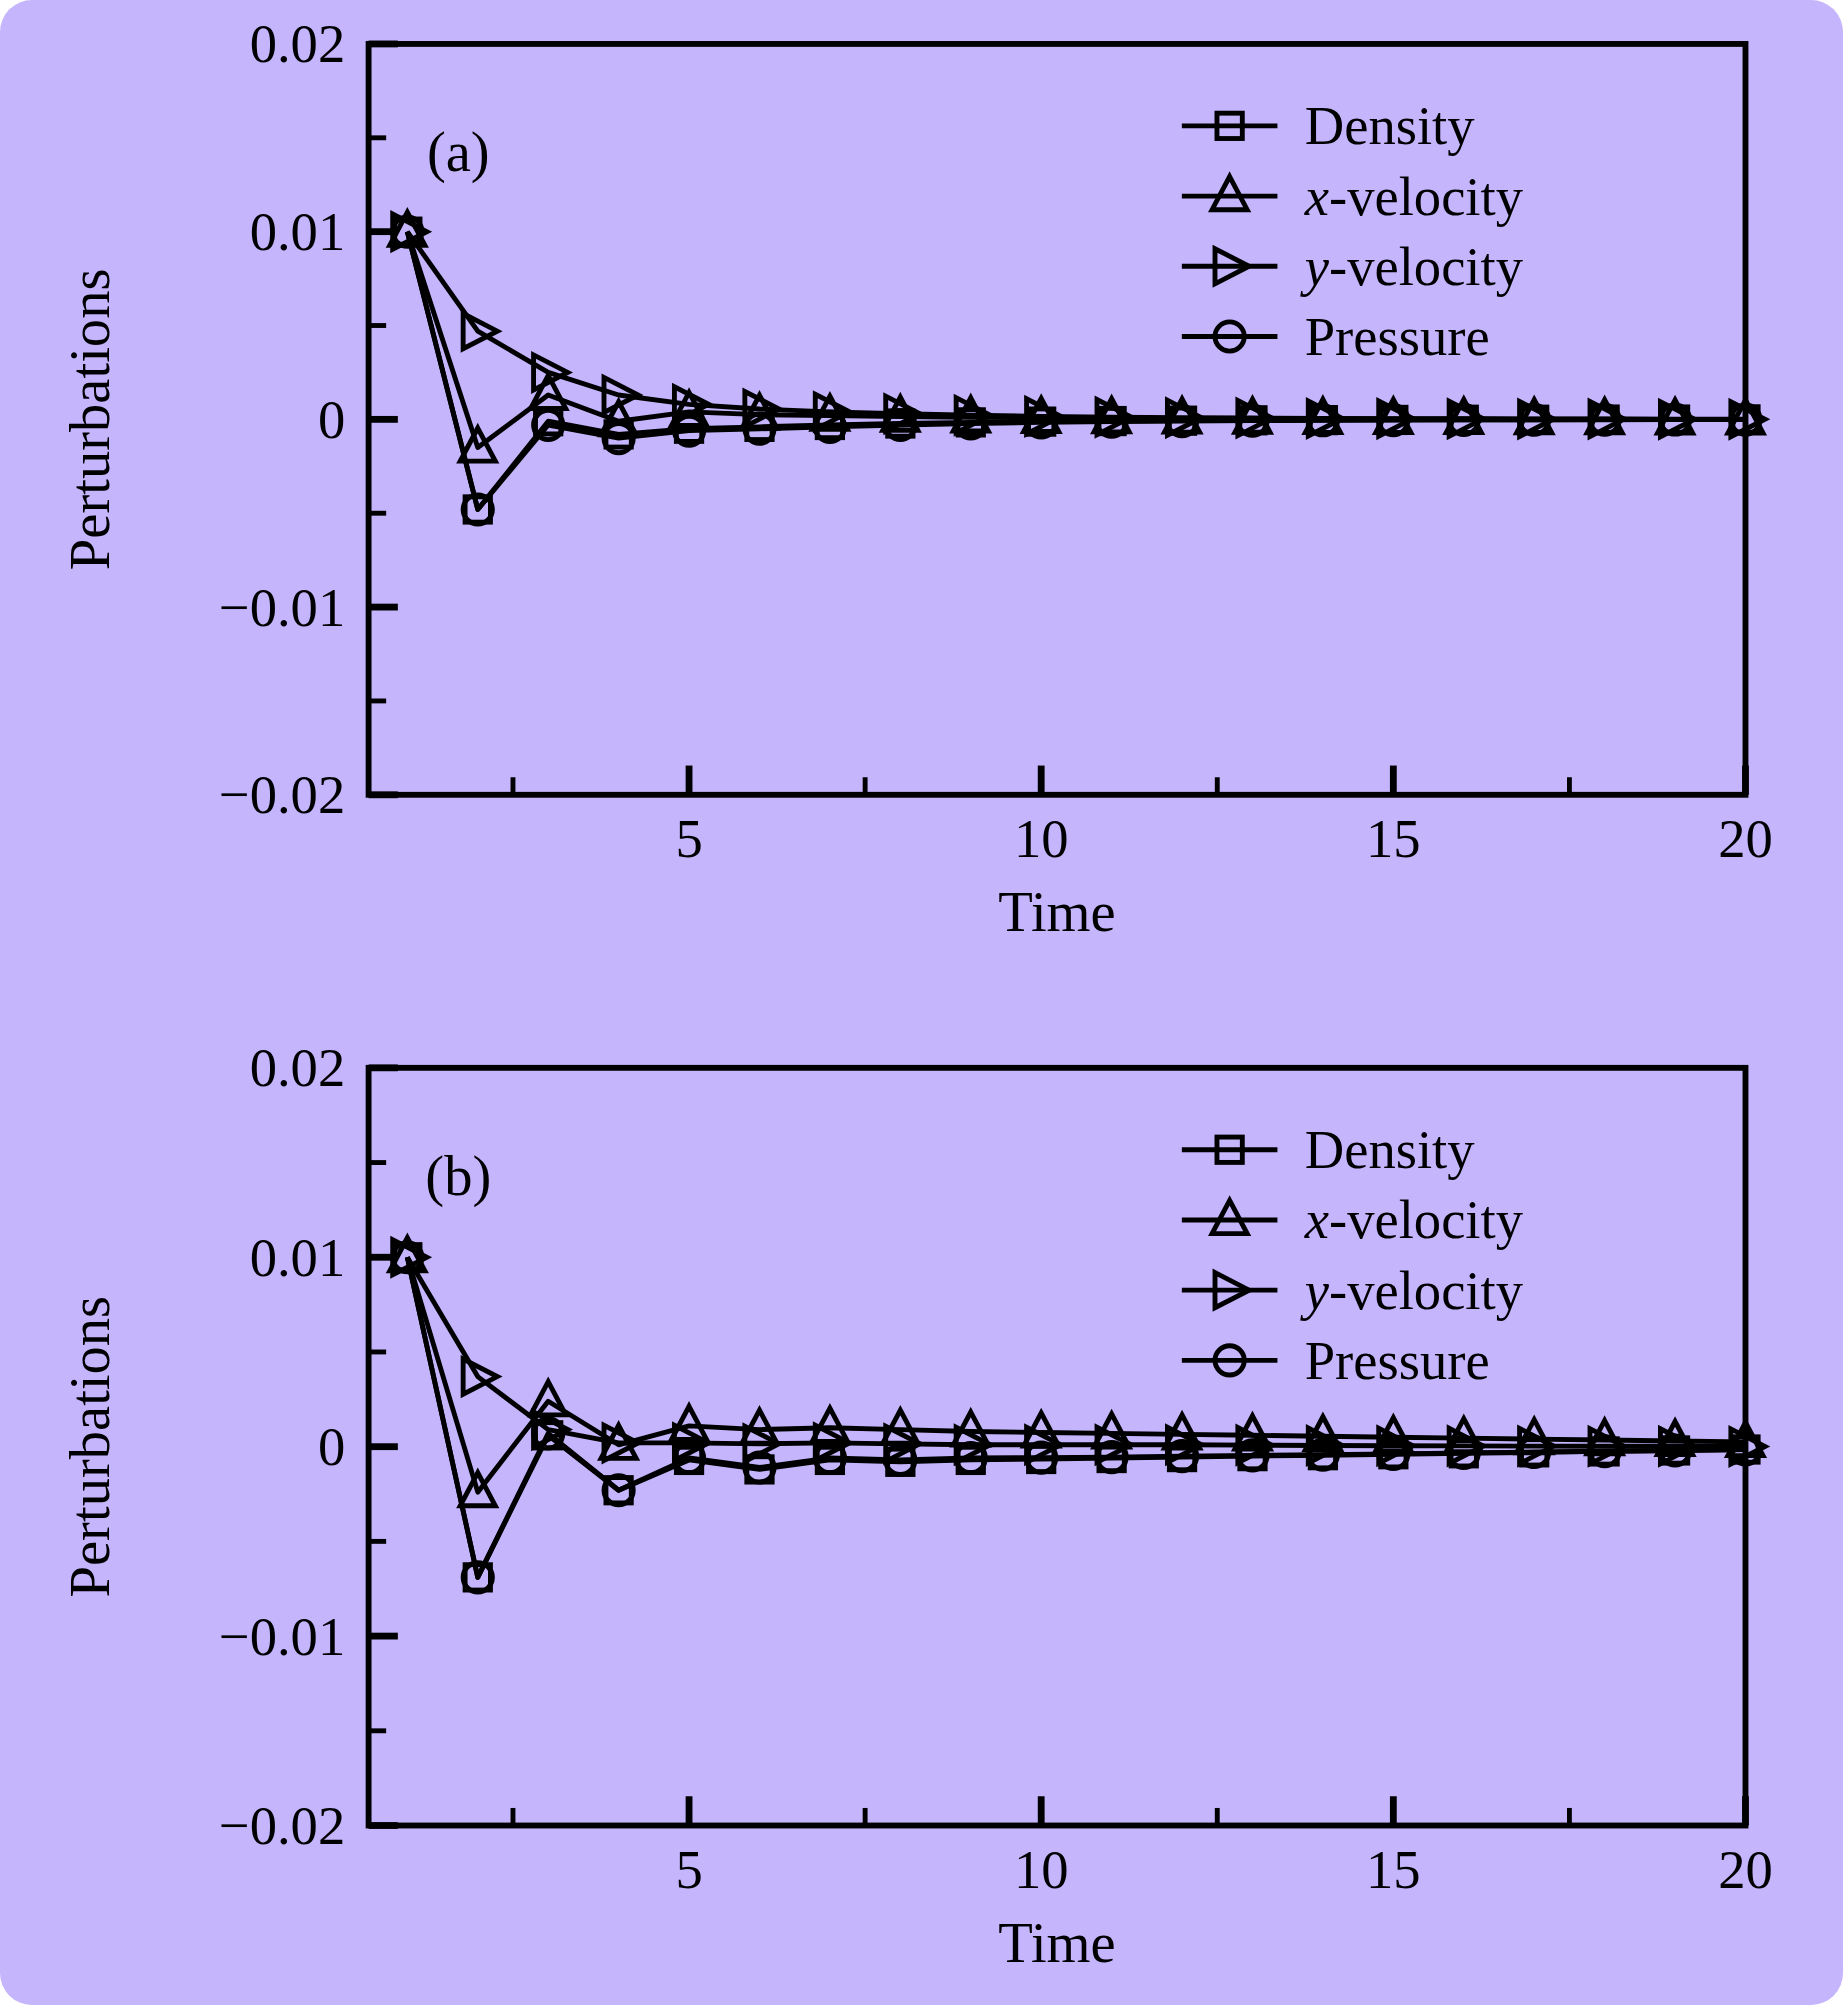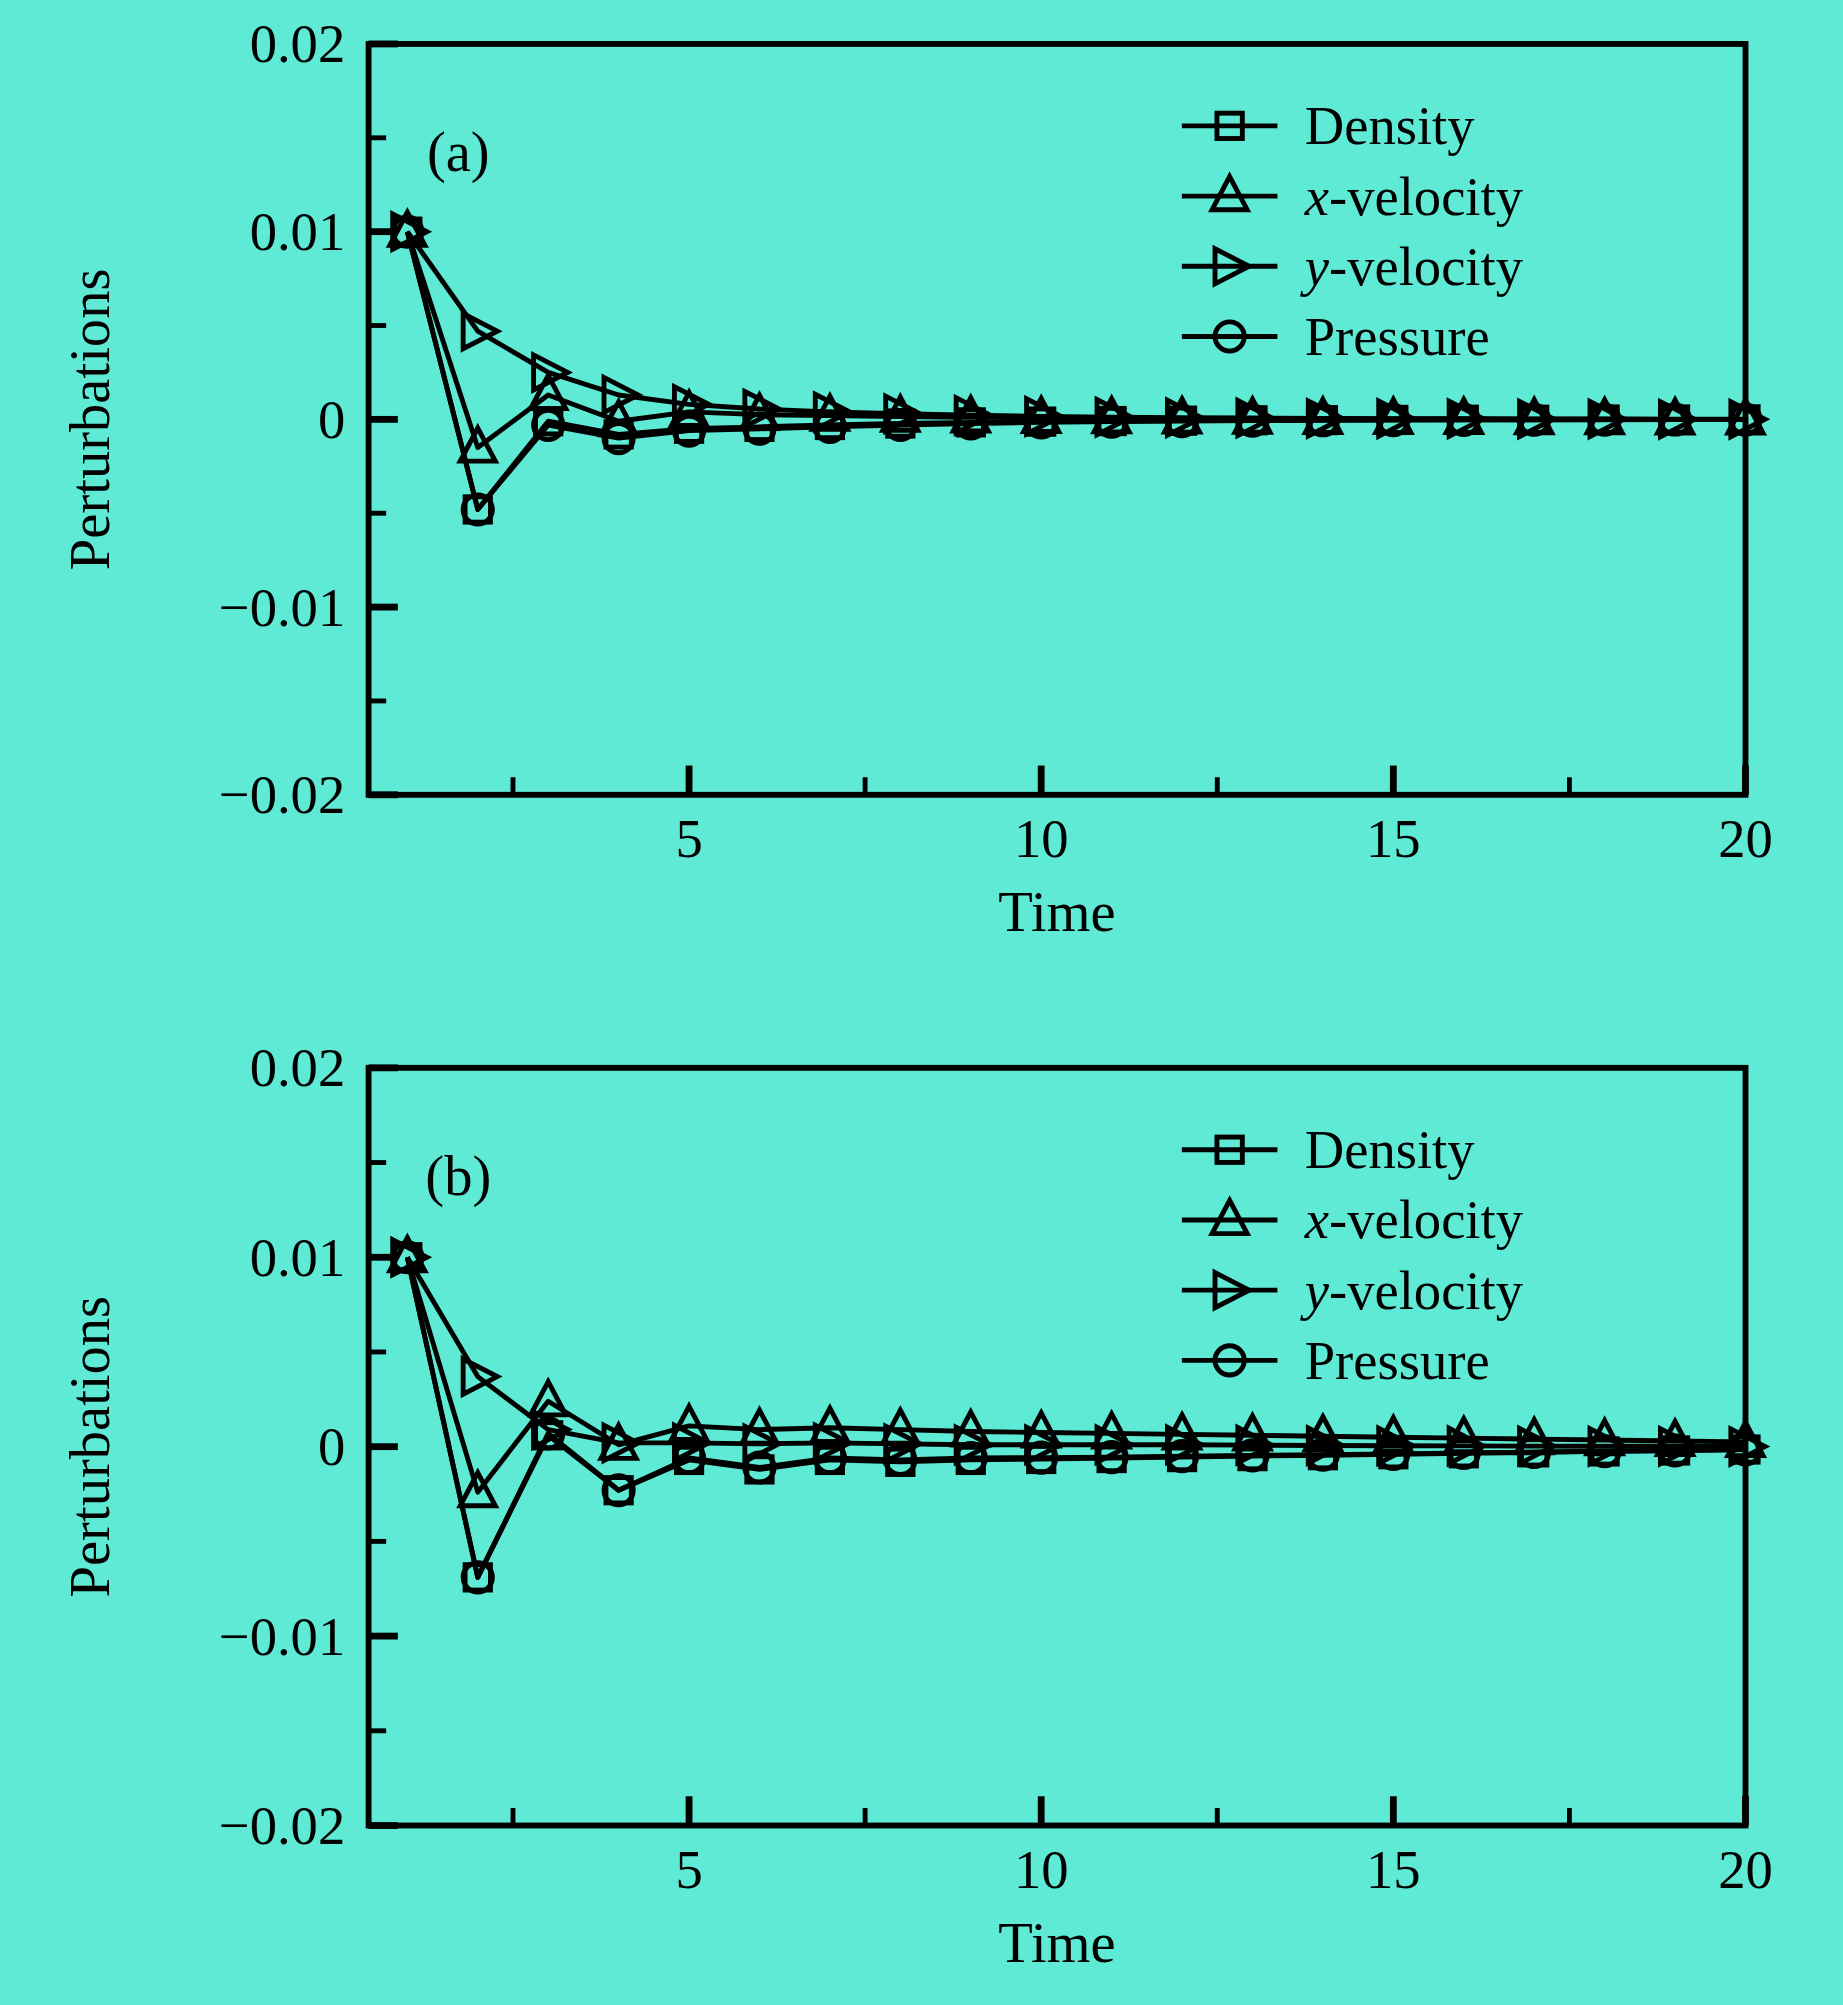--- a/index.html
+++ b/index.html
@@ -1,16 +1,16 @@
 <!DOCTYPE html>
 <html><head>
 <meta charset="utf-8">
 <style>
   html,body{margin:0;padding:0;background:#ffffff;}
-  .figure{position:relative;width:1843px;height:2005px;background:#5eead4;overflow:hidden;}
+  .figure{position:relative;width:1843px;height:2005px;background:#c4b5fd;overflow:hidden;border-radius:32px;}
   svg text{font-family:"Liberation Serif","DejaVu Serif",serif;fill:#000000;}
 </style>
 </head>
 <body>
 
 <div class="figure">
   <svg id="fig" width="1843" height="2005" viewBox="0 0 1890 2056" xmlns="http://www.w3.org/2000/svg">
       <g>
         <rect x="378" y="45" width="1412" height="770" fill="none" stroke="#000000" stroke-width="6"></rect>
         <line x1="378" y1="45" x2="408" y2="45" stroke="#000000" stroke-width="7"></line>

